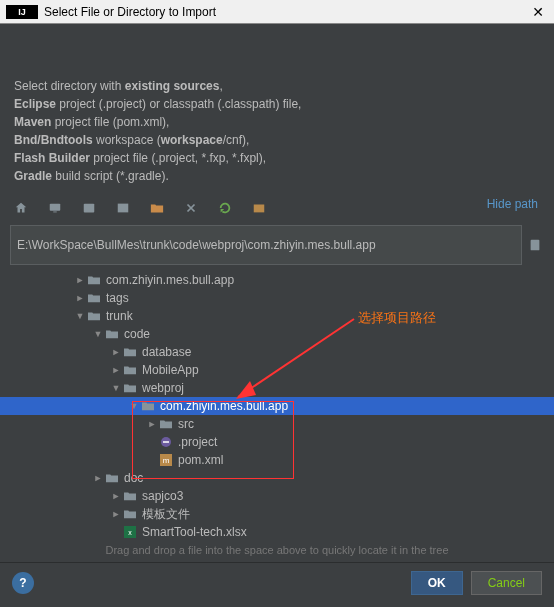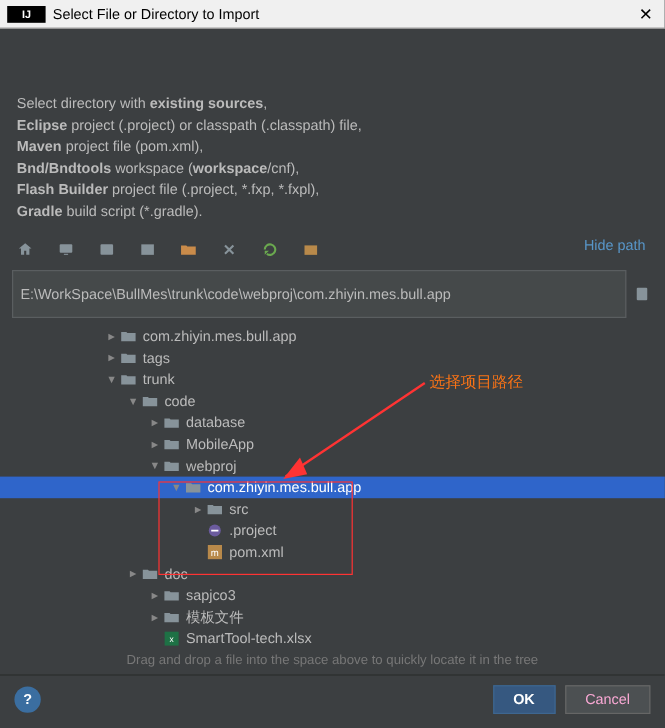--- a/index.html
+++ b/index.html
@@ -11,37 +11,37 @@
 .instructions { padding: 10px 14px 8px 14px; line-height: 1.5; font-size: 12px; margin-top: 43px; }
 .instructions .bold { font-weight: bold; }
 .toolbar { display: flex; padding: 4px 10px; gap: 12px; }
 .tb-btn { width: 22px; height: 22px; display: flex; align-items: center; justify-content: center; cursor: pointer; color: #9aa0a6; }
 .tb-btn svg { width: 14px; height: 14px; }
 .hide-path { margin-left: auto; color: #5896c9; cursor: pointer; padding-right: 6px; }
 .path-row { display: flex; align-items: center; padding: 2px 10px 4px 10px; gap: 4px; }
 .path-input { flex: 1; background: #45494a; border: 1px solid #5a5e60; color: #bbbbbb; padding: 3px 6px; font-size: 12px; height: 40px; }
 .path-icon { width: 18px; height: 18px; display: flex; align-items: center; justify-content: center; cursor: pointer; }
 .tree { flex: 1; overflow: auto; position: relative; padding: 2px 0; }
-.tree-row { display: flex; align-items: center; height: 18px; padding-left: 13px; cursor: pointer; white-space: nowrap; }
+.tree-row { display: flex; align-items: center; height: 18px; padding-left: 0; cursor: pointer; white-space: nowrap; }
 .tree-row.selected { background: #2f65ca; color: #fff; }
 .tree-row .indent { display: inline-block; }
 .arrow { width: 12px; display: inline-flex; justify-content: center; color: #888; font-size: 9px; }
 .arrow.none { visibility: hidden; }
 .node-icon { width: 16px; height: 14px; display: inline-flex; align-items: center; justify-content: center; margin-right: 4px; }
 .folder-icon svg { width: 14px; height: 12px; fill: #87939a; }
 .file-icon svg { width: 12px; height: 12px; }
 .label { font-size: 12px; }
 .annotation { position: absolute; pointer-events: none; }
 .anno-text { position: absolute; color: #f97316; font-size: 13px; font-family: SimSun, sans-serif; }
 .anno-box { position: absolute; border: 1px solid #f33; }
 .hint { text-align: center; color: #777; font-size: 11px; padding: 4px 0 6px 0; }
 .footer { display: flex; align-items: center; padding: 8px 12px 12px 12px; gap: 8px; border-top: 1px solid #2b2d2e; }
 .help-icon { width: 22px; height: 22px; border-radius: 50%; background: #3b6ea0; color: #fff; display: flex; align-items: center; justify-content: center; font-weight: bold; cursor: pointer; }
 .footer-spacer { flex: 1; }
-.btn { padding: 4px 16px; font-size: 12px; background: #4c5052; border: 1px solid #666; color: #f9a8d4; cursor: pointer; }
+.btn { padding: 4px 16px; font-size: 12px; background: #4c5052; border: 1px solid #666; color: #84cc16; cursor: pointer; }
 .btn.primary { background: #365880; border: 1px solid #3e6690; color: #fff; font-weight: bold; }
 .arrow.open::before { content: "▼"; }
 .arrow.closed::before { content: "►"; }
 </style>
 </head>
 <body>
 
 <div class="titlebar">
   <span class="icon">IJ</span>
   <span class="title">Select File or Directory to Import</span>

